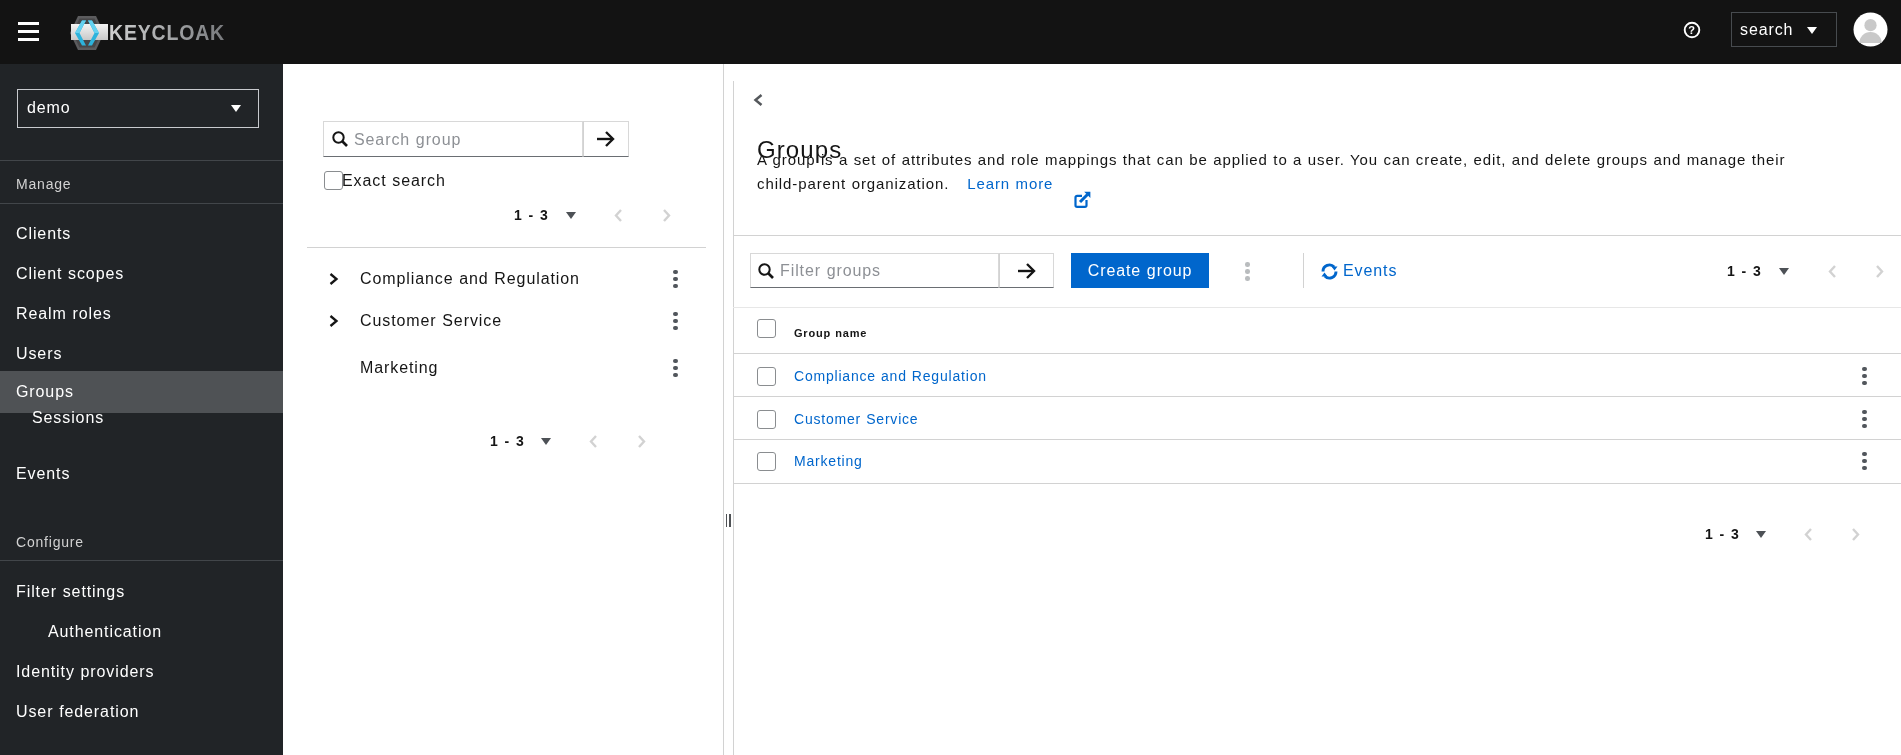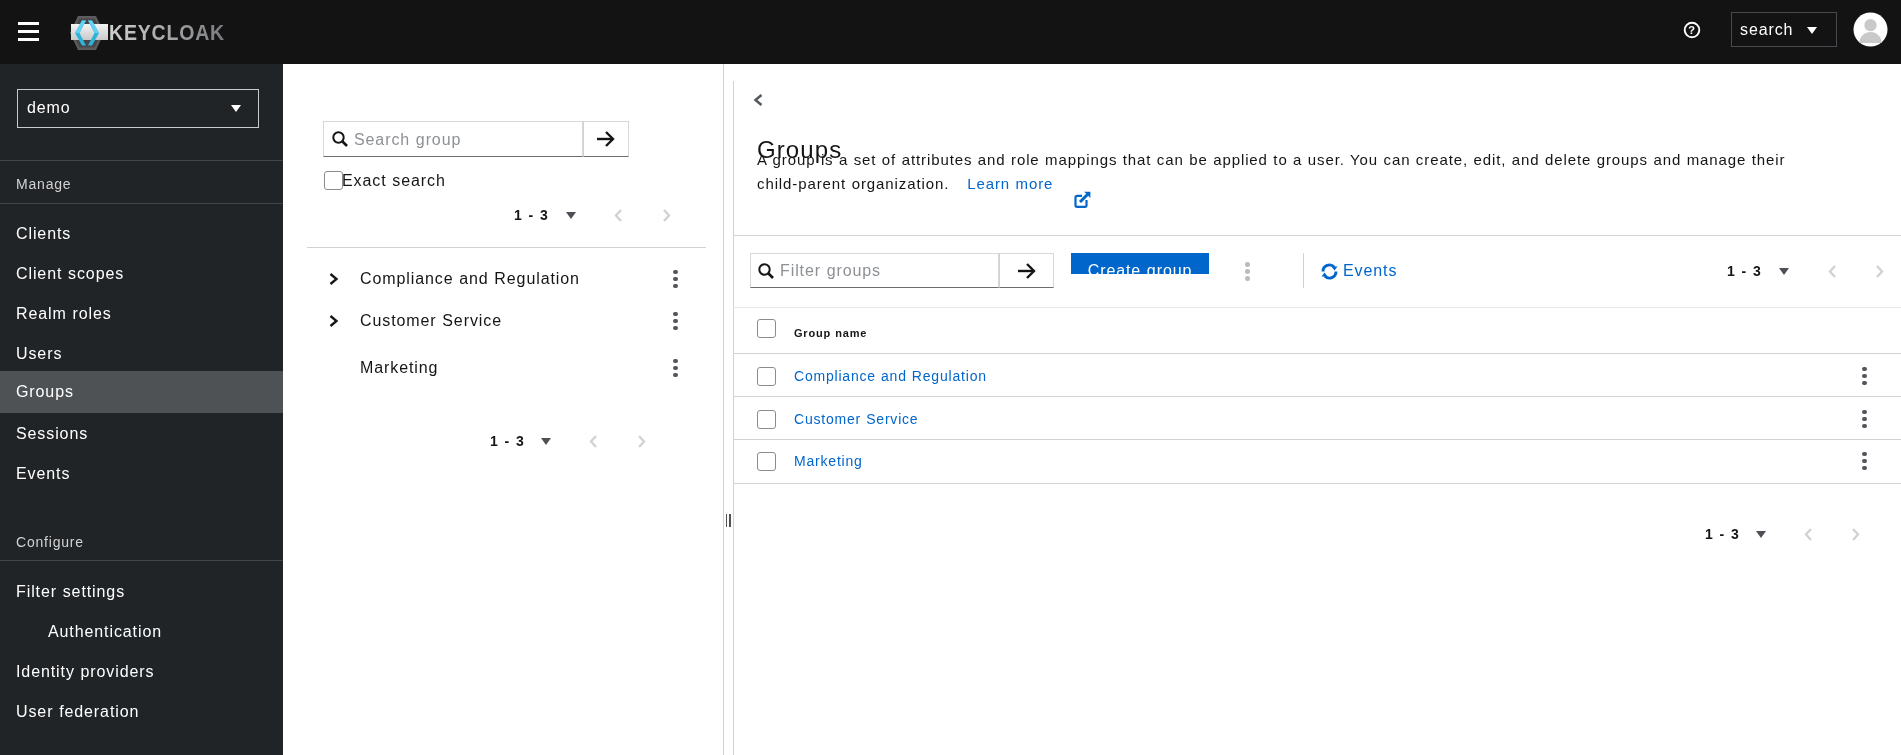--- a/index.html
+++ b/index.html
@@ -98,21 +98,21 @@
   <div class="abs" style="left:27px; top:35px; font-size:16px; color:#fff;">demo</div>
   <div class="caret-w" style="left:231px; top:41px;"></div>
   <div class="sb-divider" style="top:96px;"></div>
   <div class="sb-title" style="top:112px;">Manage</div>
   <div class="sb-divider" style="top:139px;"></div>
   <div class="nav-item" style="top:148px;">Clients</div>
   <div class="nav-item" style="top:188px;">Client scopes</div>
   <div class="nav-item" style="top:228px;">Realm roles</div>
   <div class="nav-item" style="top:268px;">Users</div>
   <div class="nav-item cur" style="top:307px;">Groups</div>
-  <div class="nav-item" style="top:348px;">Sessions</div>
+  <div class="nav-item" style="top:332px;margin-left:16px;">Sessions</div>
   <div class="nav-item" style="top:388px;">Events</div>
   <div class="sb-title" style="top:470px;">Configure</div>
   <div class="sb-divider" style="top:496px;"></div>
   <div class="nav-item" style="top:506px;">Filter settings</div>
   <div class="nav-item" style="top:546px;padding-left:48px;">Authentication</div>
   <div class="nav-item" style="top:586px;">Identity providers</div>
   <div class="nav-item" style="top:626px;">User federation</div>
 </div>
 
 <div class="vline" style="left:723px;"></div>
@@ -202,21 +202,21 @@
 </div>
 <svg class="abs" style="left:757px; top:262px;" width="18" height="18" viewBox="0 0 18 18">
   <circle cx="7.5" cy="7.5" r="5.2" fill="none" stroke="#151515" stroke-width="2"></circle>
   <line x1="11.5" y1="11.5" x2="16" y2="16" stroke="#151515" stroke-width="2.6"></line>
 </svg>
 <div class="ph" style="left:780px; top:262px;">Filter groups</div>
 <svg class="abs" style="left:1016px; top:261px;" width="22" height="20" viewBox="0 0 22 20">
   <line x1="2" y1="10" x2="18" y2="10" stroke="#151515" stroke-width="2.4"></line>
   <polyline points="11,3 18,10 11,17" fill="none" stroke="#151515" stroke-width="2.4"></polyline>
 </svg>
-<div class="btn-primary" style="left:1071px; top:253px; width:138px; height:21px; line-height:35px;">Create group</div>
+<div class="btn-primary" style="left:1071px; top:253px; width:138px; height:35px; line-height:35px;">Create group</div>
 <div class="kebab lt" style="left:1245px; top:262px;">
     <i></i>
     <i></i>
     <i></i>
   </div>
 <div class="abs" style="left:1303px; top:253px; width:1px; height:35px; background:#d2d2d2;"></div>
 
 <svg class="abs" style="left:1321px; top:263px;" width="17" height="17" viewBox="0 0 17 17">
   <path d="M15 8.5 a6.5 6.5 0 0 1 -11.2 4.5" fill="none" stroke="#0066cc" stroke-width="2.9"></path>
   <path d="M2 8.5 a6.5 6.5 0 0 1 11.2 -4.5" fill="none" stroke="#0066cc" stroke-width="2.9"></path>

